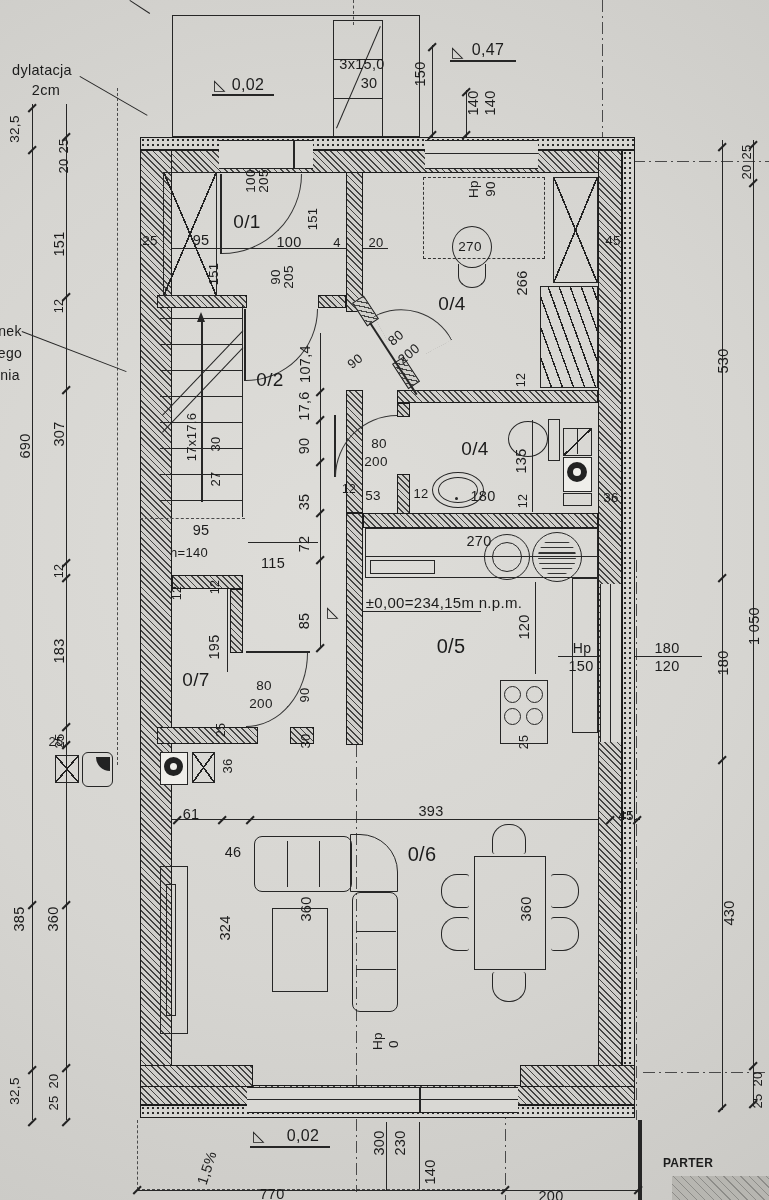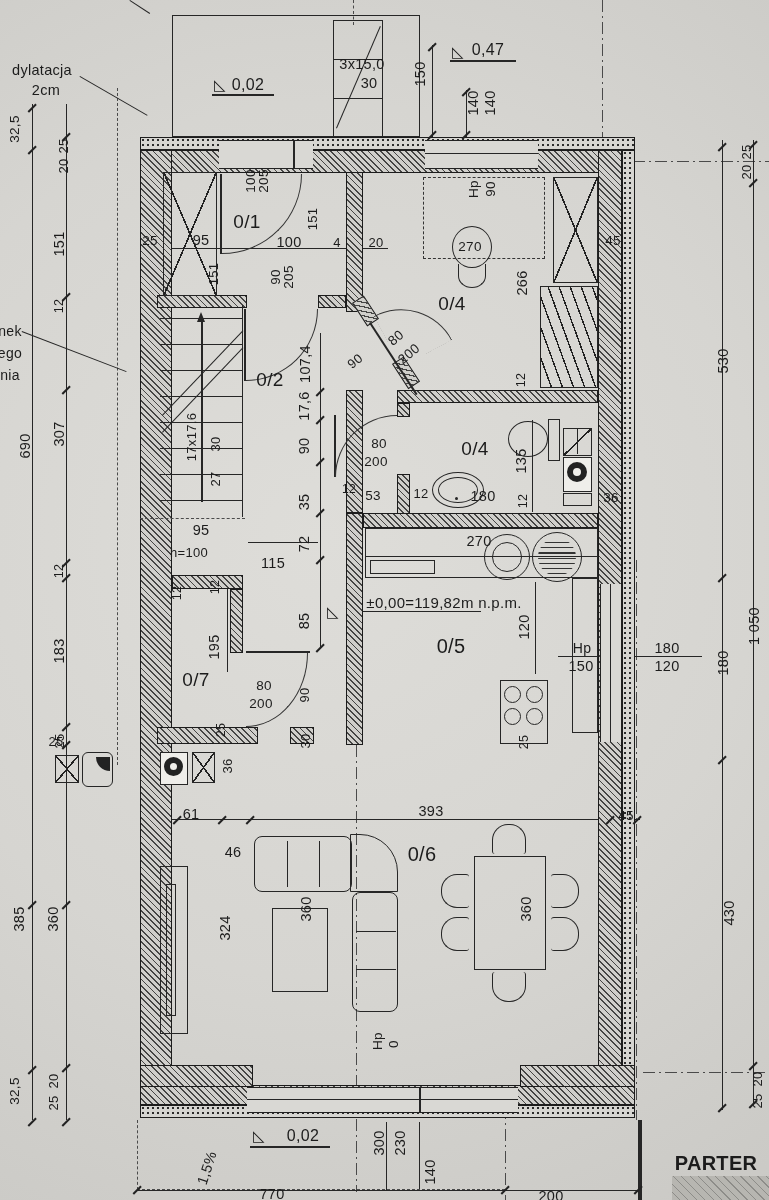--- a/index.html
+++ b/index.html
@@ -242,35 +242,35 @@
     <span class="lbl" style="left: 304px; top: 406px; transform: translate(-50%, -50%) rotate(-90deg);">17,6</span>
     <span class="lbl" style="left: 304px; top: 446px; transform: translate(-50%, -50%) rotate(-90deg);">90</span>
     <span class="lbl" style="left: 304px; top: 502px; transform: translate(-50%, -50%) rotate(-90deg);">35</span>
     <span class="lbl" style="left: 304px; top: 544px; transform: translate(-50%, -50%) rotate(-90deg);">72</span>
     <span class="lbl" style="left: 304px; top: 621px; transform: translate(-50%, -50%) rotate(-90deg);">85</span>
     <span class="lbl" style="left: 273px; top: 563px; transform: translate(-50%, -50%) rotate(0deg);">115</span>
     <span class="lbl" style="left: 191px; top: 437px; font-size: 13px; transform: translate(-50%, -50%) rotate(-90deg);">17x17,6</span>
     <span class="lbl" style="left: 215px; top: 444px; font-size: 13px; transform: translate(-50%, -50%) rotate(-90deg);">30</span>
     <span class="lbl" style="left: 215px; top: 479px; font-size: 13px; transform: translate(-50%, -50%) rotate(-90deg);">27</span>
     <span class="lbl" style="left: 201px; top: 530px; transform: translate(-50%, -50%) rotate(0deg);">95</span>
-    <span class="lbl" style="left: 189px; top: 552px; font-size: 13px; transform: translate(-50%, -50%) rotate(0deg);">h=100</span>
+    <span class="lbl" style="left: 189px; top: 552px; font-size: 13px; transform: translate(-50%, -50%) rotate(0deg);">h=140</span>
     <span class="lbl" style="left: 177px; top: 593px; font-size: 12.5px; transform: translate(-50%, -50%) rotate(-90deg);">12</span>
     <span class="lbl" style="left: 475px; top: 448px; font-size: 19px; transform: translate(-50%, -50%) rotate(0deg);">0/4</span>
     <span class="lbl" style="left: 521px; top: 461px; transform: translate(-50%, -50%) rotate(-90deg);">135</span>
     <span class="lbl" style="left: 379px; top: 444px; font-size: 13.5px; transform: translate(-50%, -50%) rotate(0deg);">80</span>
     <span class="lbl" style="left: 376px; top: 462px; font-size: 13.5px; transform: translate(-50%, -50%) rotate(0deg);">200</span>
     <span class="lbl" style="left: 373px; top: 496px; font-size: 13.5px; transform: translate(-50%, -50%) rotate(0deg);">53</span>
     <span class="lbl" style="left: 349px; top: 489px; font-size: 12px; transform: translate(-50%, -50%) rotate(0deg);">12</span>
     <span class="lbl" style="left: 421px; top: 493px; font-size: 13px; transform: translate(-50%, -50%) rotate(0deg);">12</span>
     <span class="lbl" style="left: 483px; top: 496px; transform: translate(-50%, -50%) rotate(0deg);">180</span>
     <span class="lbl" style="left: 523px; top: 501px; font-size: 12.5px; transform: translate(-50%, -50%) rotate(-90deg);">12</span>
     <span class="lbl" style="left: 611px; top: 498px; font-size: 13.5px; transform: translate(-50%, -50%) rotate(0deg);">36</span>
     <span class="lbl" style="left: 479px; top: 541px; transform: translate(-50%, -50%) rotate(0deg);">270</span>
     <span class="lbl" style="left: 333px; top: 611px; font-size: 15px; transform: translate(-50%, -50%) rotate(0deg);">◺</span>
-    <span class="lbl" style="left: 444px; top: 602px; font-size: 15px; transform: translate(-50%, -50%) rotate(0deg);">±0,00=119,82m n.p.m.</span>
+    <span class="lbl" style="left: 444px; top: 602px; font-size: 15px; transform: translate(-50%, -50%) rotate(0deg);">±0,00=234,15m n.p.m.</span>
     <span class="lbl" style="left: 451px; top: 646px; font-size: 20px; transform: translate(-50%, -50%) rotate(0deg);">0/5</span>
     <span class="lbl" style="left: 524px; top: 627px; transform: translate(-50%, -50%) rotate(-90deg);">120</span>
     <span class="lbl" style="left: 582px; top: 648px; font-size: 14px; transform: translate(-50%, -50%) rotate(0deg);">Hp</span>
     <span class="lbl" style="left: 581px; top: 666px; transform: translate(-50%, -50%) rotate(0deg);">150</span>
     <span class="lbl" style="left: 667px; top: 648px; transform: translate(-50%, -50%) rotate(0deg);">180</span>
     <span class="lbl" style="left: 667px; top: 666px; transform: translate(-50%, -50%) rotate(0deg);">120</span>
     <span class="lbl" style="left: 723px; top: 361px; transform: translate(-50%, -50%) rotate(-90deg);">530</span>
     <span class="lbl" style="left: 723px; top: 663px; transform: translate(-50%, -50%) rotate(-90deg);">180</span>
     <span class="lbl" style="left: 754px; top: 626px; transform: translate(-50%, -50%) rotate(-90deg);">1 050</span>
     <span class="lbl" style="left: 729px; top: 913px; transform: translate(-50%, -50%) rotate(-90deg);">430</span>
@@ -311,21 +311,21 @@
     <span class="lbl" style="left: 53px; top: 1081px; font-size: 13px; transform: translate(-50%, -50%) rotate(-90deg);">20</span>
     <span class="lbl" style="left: 53px; top: 1103px; font-size: 13px; transform: translate(-50%, -50%) rotate(-90deg);">25</span>
     <span class="lbl" style="left: 259px; top: 1135px; font-size: 15px; transform: translate(-50%, -50%) rotate(0deg);">◺</span>
     <span class="lbl" style="left: 303px; top: 1136px; font-size: 16px; transform: translate(-50%, -50%) rotate(0deg);">0,02</span>
     <span class="lbl" style="left: 207px; top: 1168px; transform: translate(-50%, -50%) rotate(-72deg);">1,5%</span>
     <span class="lbl" style="left: 379px; top: 1143px; transform: translate(-50%, -50%) rotate(-90deg);">300</span>
     <span class="lbl" style="left: 400px; top: 1143px; transform: translate(-50%, -50%) rotate(-90deg);">230</span>
     <span class="lbl" style="left: 430px; top: 1172px; transform: translate(-50%, -50%) rotate(-90deg);">140</span>
     <span class="lbl" style="left: 272px; top: 1194px; transform: translate(-50%, -50%) rotate(0deg);">770</span>
     <span class="lbl" style="left: 551px; top: 1196px; transform: translate(-50%, -50%) rotate(0deg);">200</span>
-    <span class="lbl" style="left: 716px; top: 1163px; font-size: 20px; font-weight: bold; transform: translate(-50%, -50%) rotate(0deg);">PARTER</span>
+    <span class="lbl" style="left: 688px; top: 1163px; font-size: 12px; font-weight: bold; transform: translate(-50%, -50%) rotate(0deg);">PARTER</span>
     <span class="lbl" style="left: 757px; top: 1079px; font-size: 13px; transform: translate(-50%, -50%) rotate(-90deg);">20</span>
     <span class="lbl" style="left: 757px; top: 1101px; font-size: 13px; transform: translate(-50%, -50%) rotate(-90deg);">25</span>
     <span class="lbl" style="left: 10px; top: 331px; font-size: 14px; transform: translate(-50%, -50%) rotate(0deg);">nek</span>
     <span class="lbl" style="left: 10px; top: 353px; font-size: 14px; transform: translate(-50%, -50%) rotate(0deg);">ego</span>
     <span class="lbl" style="left: 10px; top: 375px; font-size: 14px; transform: translate(-50%, -50%) rotate(0deg);">nia</span>
     <div class="tick" style="left: 32px; top: 108px;"></div>
     <div class="tick" style="left: 32px; top: 150px;"></div>
     <div class="tick" style="left: 32px; top: 905px;"></div>
     <div class="tick" style="left: 32px; top: 1070px;"></div>
     <div class="tick" style="left: 32px; top: 1122px;"></div>

